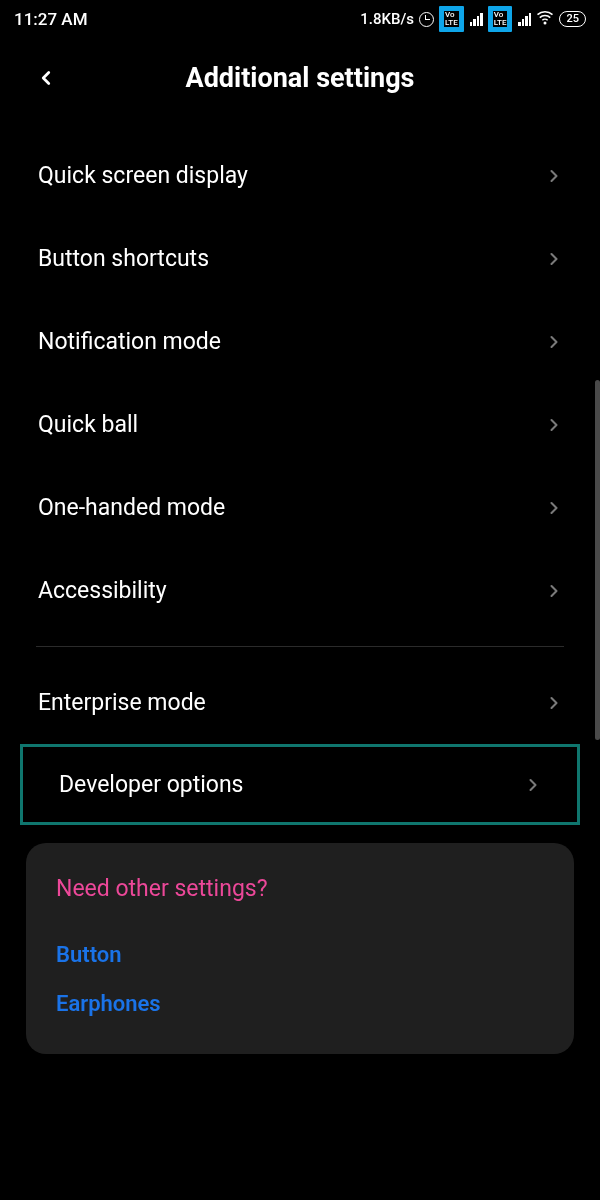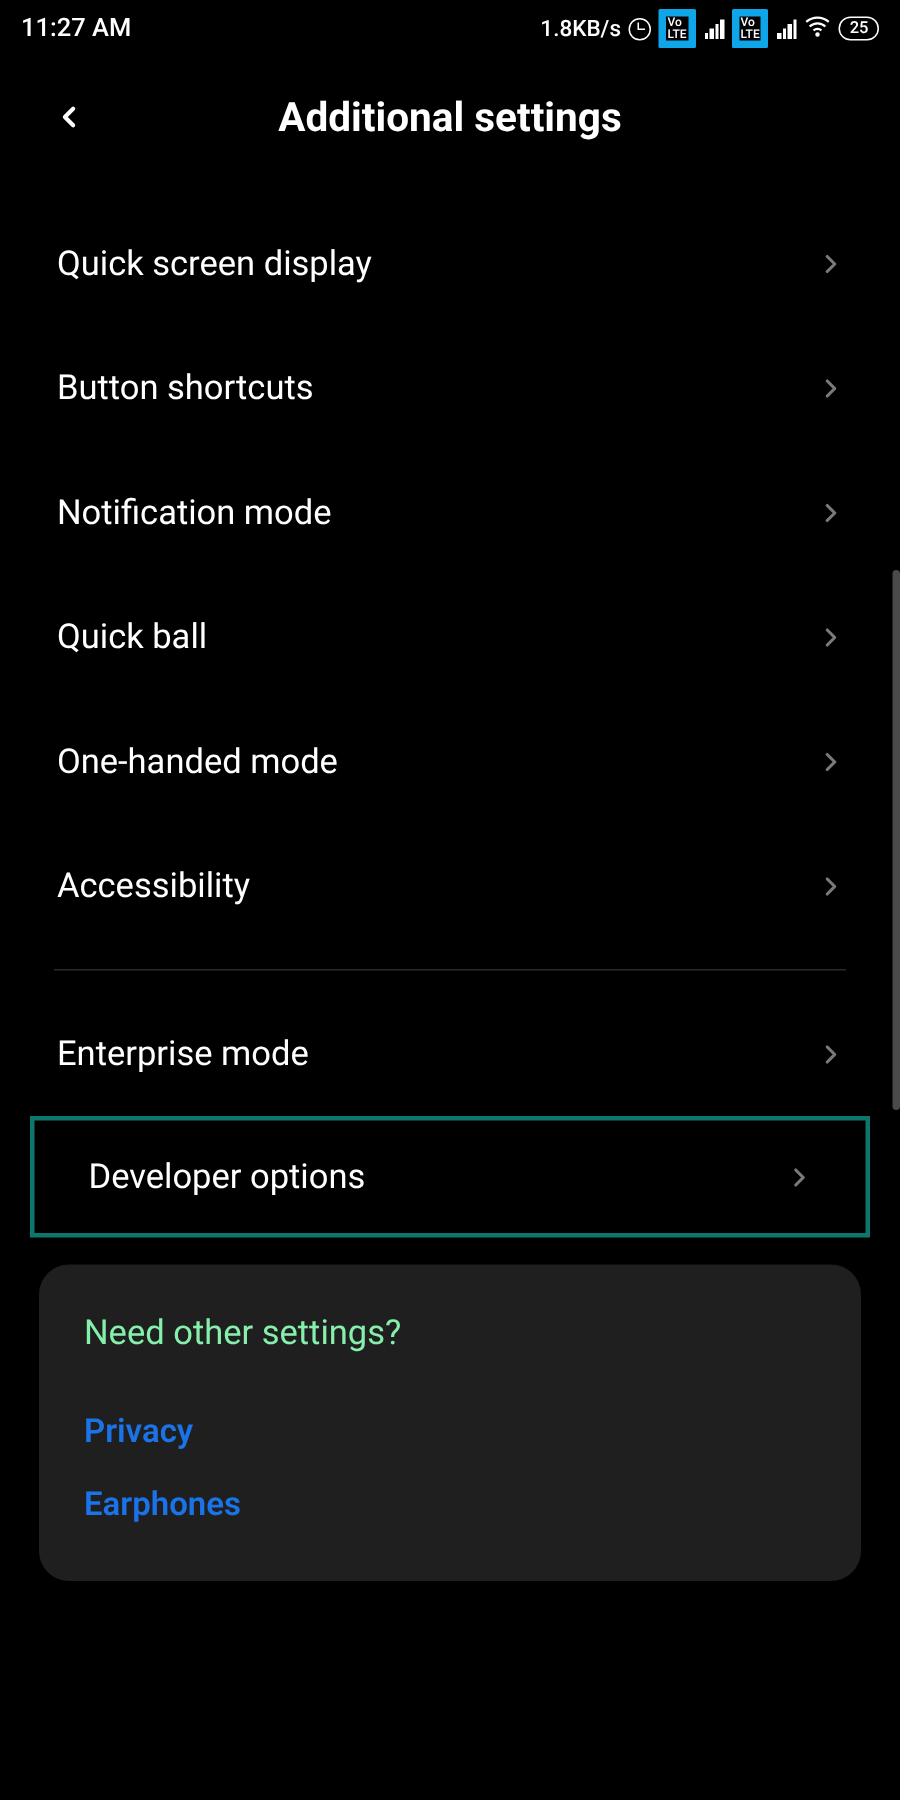--- a/index.html
+++ b/index.html
@@ -149,21 +149,21 @@
       margin: 14px 36px;
     }
     .info-card {
       background: #1f1f1f;
       border-radius: 20px;
       margin: 18px 26px 0 26px;
       padding: 32px 30px 26px 30px;
     }
     .info-card-title {
       font-size: 23px;
-      color: #86efac;
+      color: #ec4899;
       margin-bottom: 28px;
     }
     .info-card-link {
       font-size: 22px;
       color: #1a73e8;
       font-weight: 600;
       padding: 12px 0;
     }
     .scroll-indicator {
       position: absolute;
@@ -266,18 +266,18 @@
   </div>
   <div class="setting-item highlighted">
     <span>Developer options</span>
     <svg class="chevron-right" viewBox="0 0 24 24" fill="none" stroke-width="2.5" stroke-linecap="round" stroke-linejoin="round">
         <polyline points="9 18 15 12 9 6"></polyline>
       </svg>
   </div>
 
   <div class="info-card">
     <div class="info-card-title">Need other settings?</div>
-    <div class="info-card-link">Privacy</div>
+    <div class="info-card-link">Button</div>
     <div class="info-card-link">Earphones</div>
   </div>
 </div>
 
 <div class="scroll-indicator"></div>
 
 </body></html>

